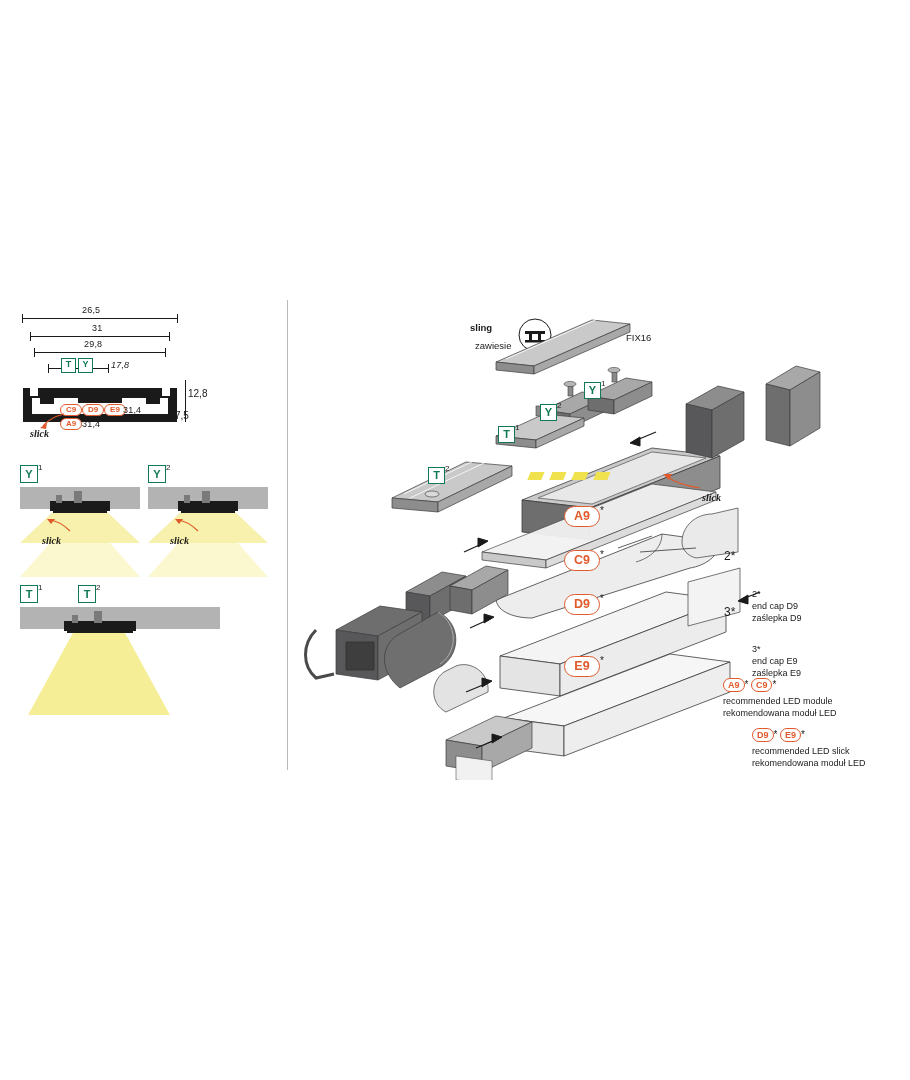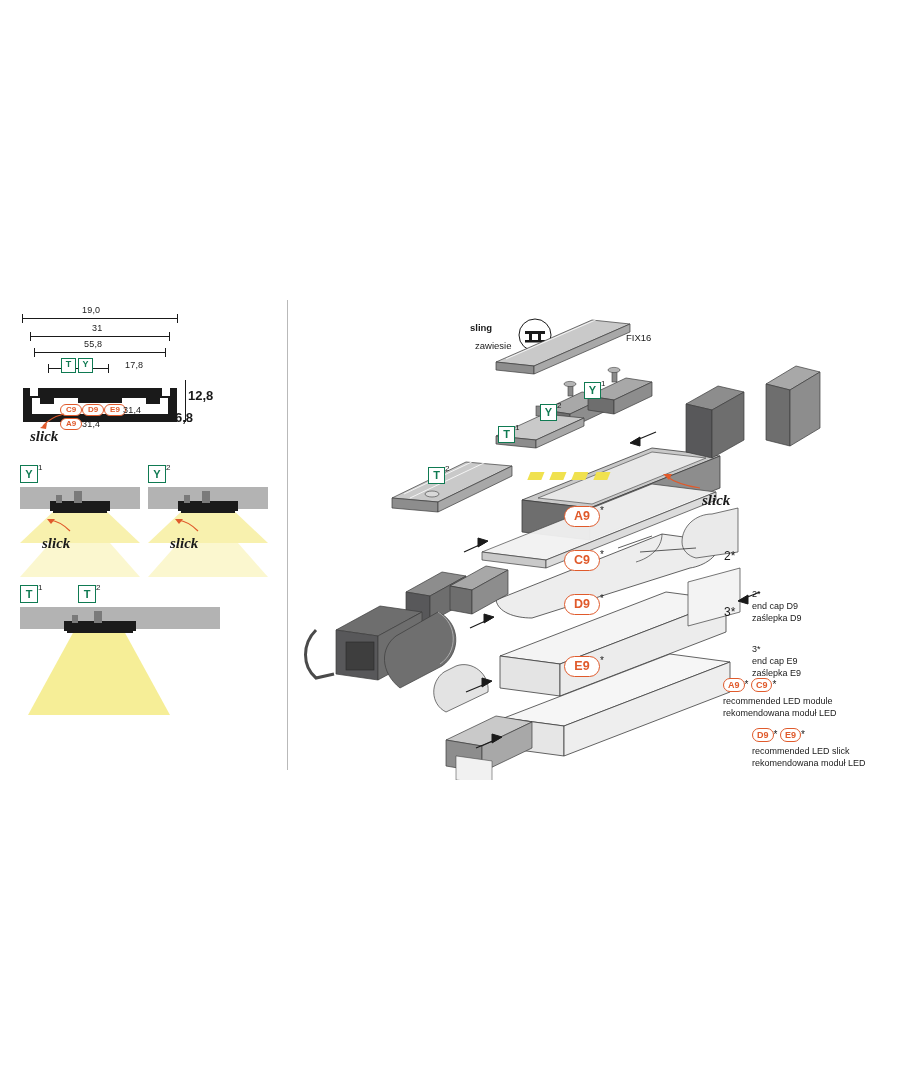--- a/index.html
+++ b/index.html
@@ -7,35 +7,35 @@
   .abs{position:absolute;}
 
   
   #divider{left:287px;top:300px;width:1px;height:470px;background:#b9b9b9;}
 
   
   #left-tech{left:20px;top:300px;width:185px;height:145px;}
   .dimline{position:absolute;background:#1a1a1a;height:1px;}
   .dimtick{position:absolute;background:#1a1a1a;width:1px;}
   .dimtext{position:absolute;font-size:9px;color:#1a1a1a;letter-spacing:.2px;}
-  .vdim{position:absolute;font-size:13px;color:#1a1a1a;font-weight:bold;}
+  .vdim{position:absolute;font-size:10px;color:#1a1a1a;}
 
   
   .chip{
     position:absolute;border:1px solid #e05a2b;border-radius:7px;
     color:#e05a2b;font-size:8px;font-weight:bold;text-align:center;
     background:#ffffff;line-height:10px;padding:0 2px;
   }
   .chip-green{
     position:absolute;border:1px solid #0f7a52;color:#0f7a52;background:#ffffff;
     font-size:9px;font-weight:bold;text-align:center;line-height:11px;
   }
   .sup{position:absolute;font-size:8px;color:#1a1a1a;}
 
-  .slick-lbl{position:absolute;font-size:15px;font-style:italic;font-weight:bold;color:#1a1a1a;font-family:"Liberation Serif",serif;}
+  .slick-lbl{position:absolute;font-size:10px;font-style:italic;font-weight:bold;color:#1a1a1a;font-family:"Liberation Serif",serif;}
 
   
   .mount-box{position:absolute;}
 
   
   #right-view{left:300px;top:300px;width:600px;height:480px;}
 
   .lbl{position:absolute;font-size:9.5px;color:#1a1a1a;}
   .lbl-b{position:absolute;font-size:9.5px;color:#1a1a1a;}
   .bigchip{
@@ -63,38 +63,38 @@
 </head>
 <body>
 
 <div class="abs" id="divider"></div>
 
 <div class="abs" id="left-tech">
 
   <div class="dimline" style="left:2px;top:18px;width:155px;"></div>
   <div class="dimtick" style="left:2px;top:14px;height:9px;"></div>
   <div class="dimtick" style="left:157px;top:14px;height:9px;"></div>
-  <div class="dimtext" style="left:62px;top:5px;">19,0</div>
+  <div class="dimtext" style="left:62px;top:5px;">26,5</div>
 
   <div class="dimline" style="left:10px;top:36px;width:139px;"></div>
   <div class="dimtick" style="left:10px;top:32px;height:9px;"></div>
   <div class="dimtick" style="left:149px;top:32px;height:9px;"></div>
   <div class="dimtext" style="left:72px;top:23px;">31</div>
 
   <div class="dimline" style="left:14px;top:52px;width:131px;"></div>
   <div class="dimtick" style="left:14px;top:48px;height:9px;"></div>
   <div class="dimtick" style="left:145px;top:48px;height:9px;"></div>
-  <div class="dimtext" style="left:64px;top:39px;">55,8</div>
+  <div class="dimtext" style="left:64px;top:39px;">29,8</div>
 
   <div class="dimline" style="left:28px;top:68px;width:60px;"></div>
   <div class="dimtick" style="left:28px;top:64px;height:9px;"></div>
   <div class="dimtick" style="left:88px;top:64px;height:9px;"></div>
   <div class="chip-green" style="left:41px;top:58px;width:13px;height:13px;">T</div>
   <div class="chip-green" style="left:58px;top:58px;width:13px;height:13px;">Y</div>
-  <div class="dimtext" style="left:105px;top:60px;">17,8</div>
+  <div class="dimtext" style="left:91px;top:60px;font-style:italic;">17,8</div>
 
   <svg width="180" height="60" viewBox="0 0 180 60" style="position:absolute;left:0px;top:74px;">
 
     <path d="M3 14 L3 48 L157 48 L157 14 L150 14 L150 22 L142 22 L142 14 L18 14 L18 22 L10 22 L10 14 Z" fill="#1a1a1a"></path>
 
     <path d="M12 24 L12 40 L148 40 L148 24 Z" fill="#ffffff"></path>
 
     <path d="M20 24 L20 30 L34 30 L34 24 Z" fill="#1a1a1a"></path>
     <path d="M126 24 L126 30 L140 30 L140 24 Z" fill="#1a1a1a"></path>
 
@@ -113,21 +113,21 @@
 
   <svg width="40" height="26" viewBox="0 0 40 26" style="position:absolute;left:14px;top:110px;">
     <path d="M30 4 C22 6 14 10 9 16" stroke="#e05a2b" stroke-width="1.2" fill="none"></path>
     <path d="M6 18 L13 13 L12 19 Z" fill="#e05a2b"></path>
   </svg>
   <div class="slick-lbl" style="left:10px;top:128px;">slick</div>
 
   <div class="dimtick" style="left:165px;top:80px;height:42px;"></div>
   <div class="dimtick" style="left:152px;top:88px;height:30px;"></div>
   <div class="vdim" style="left:168px;top:88px;">12,8</div>
-  <div class="vdim" style="left:155px;top:110px;">6,8</div>
+  <div class="vdim" style="left:155px;top:110px;">7,5</div>
 </div>
 
 <div class="abs mount-box" style="left:20px;top:465px;width:120px;height:110px;">
   <div class="chip-green" style="left:0px;top:0px;width:16px;height:16px;font-size:11px;line-height:16px;">Y</div>
   <div class="sup" style="left:18px;top:-2px;">1</div>
   <svg width="120" height="90" viewBox="0 0 120 90" style="position:absolute;left:0px;top:22px;">
     <rect x="0" y="0" width="120" height="22" fill="#b3b3b3"></rect>
     <path d="M0 56 L36 22 L84 22 L120 56 Z" fill="#f7efa0" opacity="0.85"></path>
     <path d="M0 90 L30 56 L90 56 L120 90 Z" fill="#f7f0a8" opacity="0.55"></path>
     <rect x="30" y="14" width="60" height="10" fill="#1a1a1a"></rect>

